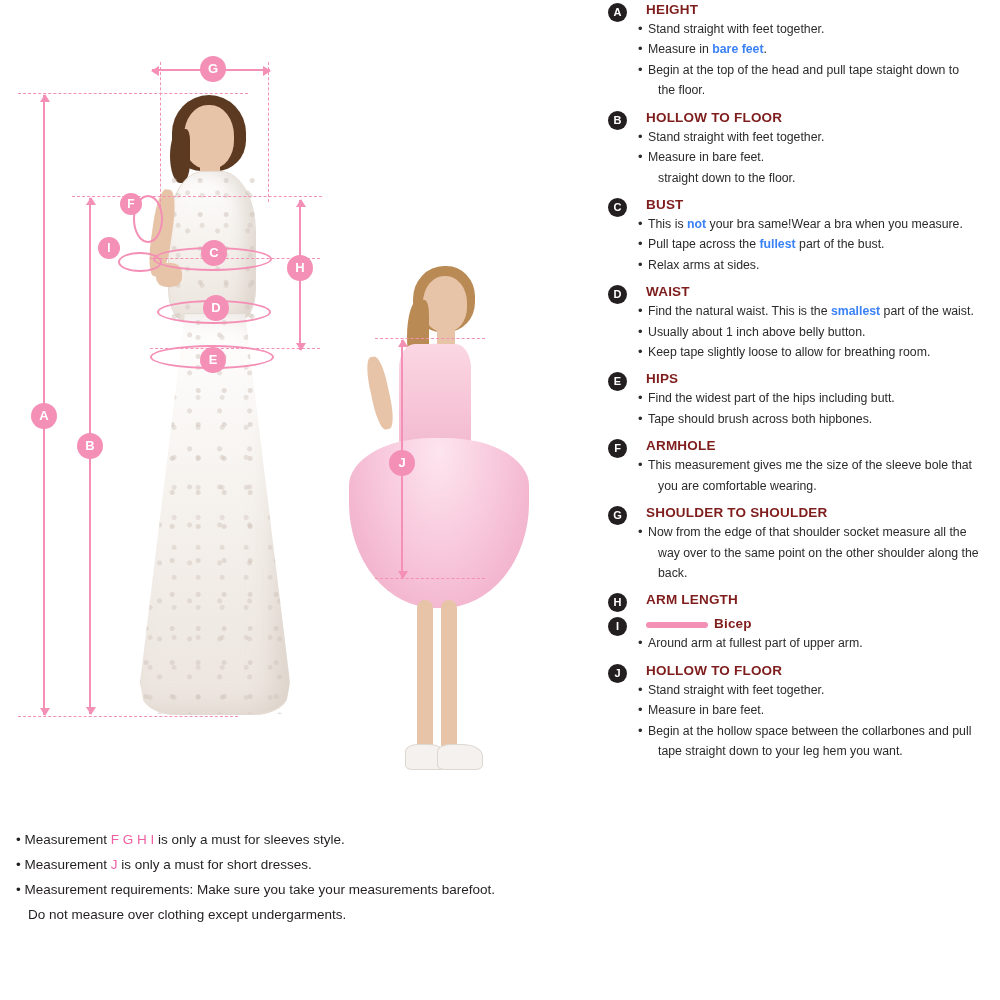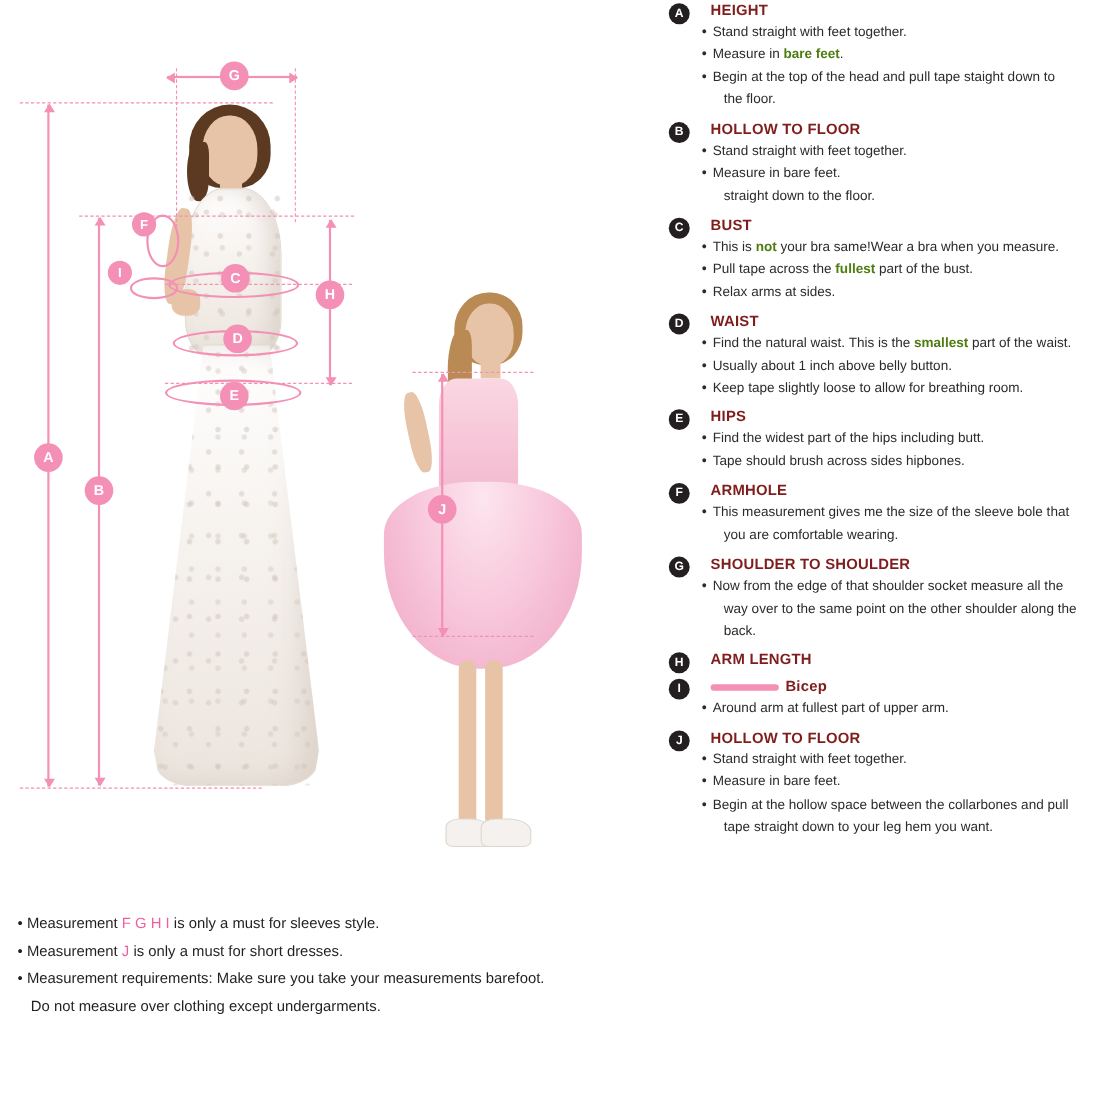--- a/index.html
+++ b/index.html
@@ -269,21 +269,21 @@
   .bullets li::before {
     content: "•";
     position: absolute;
     left: 2px;
     top: -1px;
     font-size: 13px;
     color: #2b2b2b;
   }
   .bullets li.cont::before { content: ""; }
   .bullets li.cont { padding-left: 22px; }
-  .b-pink { color: #4d7c0f; font-weight: bold; }
+  .b-pink { color: #3b82f6; font-weight: bold; }
 </style>
 </head>
 <body>
 
 <div class="page">
 
   <div class="diagram">
 
     <div class="figure-long">
       <div class="hair" style="left:52px; top:10px; width:74px; height:76px;"></div>
@@ -406,21 +406,21 @@
           <li><span>Find the natural waist. This is the </span><span class="b-pink">smallest</span><span> part of the waist.</span></li>
           <li>Usually about 1 inch above belly button.</li>
           <li>Keep tape slightly loose to allow for breathing room.</li>
         </ul>
       </div>
       <div class="entry">
         <div class="badge">E</div>
         <div class="entry-title">HIPS</div>
         <ul class="bullets">
           <li>Find the widest part of the hips including butt.</li>
-          <li>Tape should brush across sides hipbones.</li>
+          <li>Tape should brush across both hipbones.</li>
         </ul>
       </div>
       <div class="entry">
         <div class="badge">F</div>
         <div class="entry-title">ARMHOLE</div>
         <ul class="bullets">
           <li>This measurement gives me the size of the sleeve bole that</li>
           <li class="cont">you are comfortable wearing.</li>
         </ul>
       </div>

